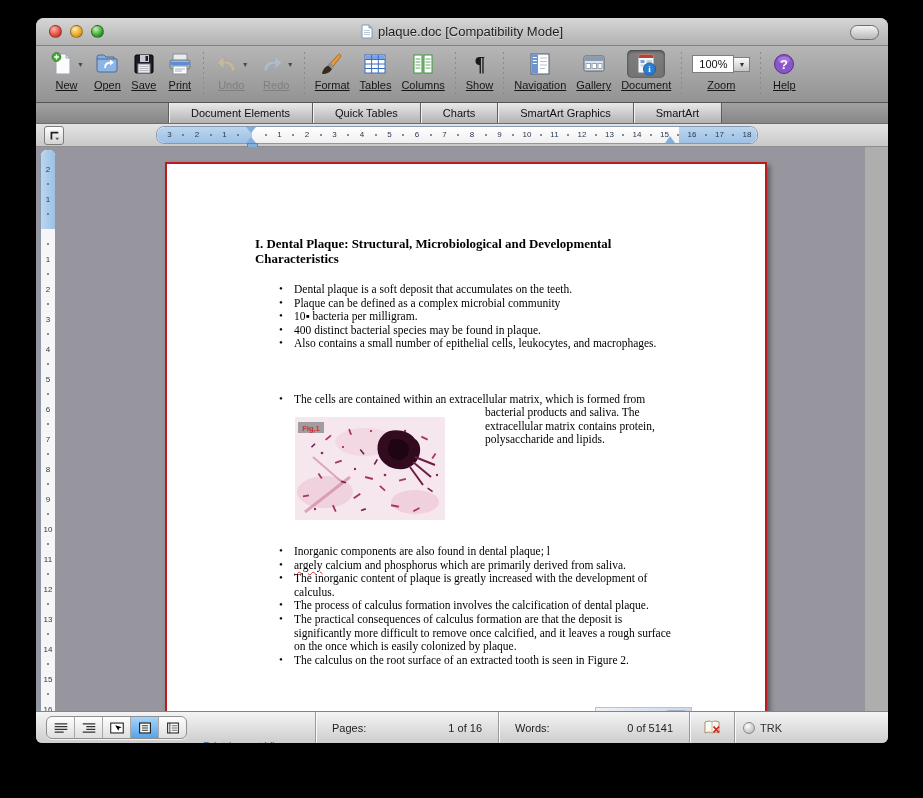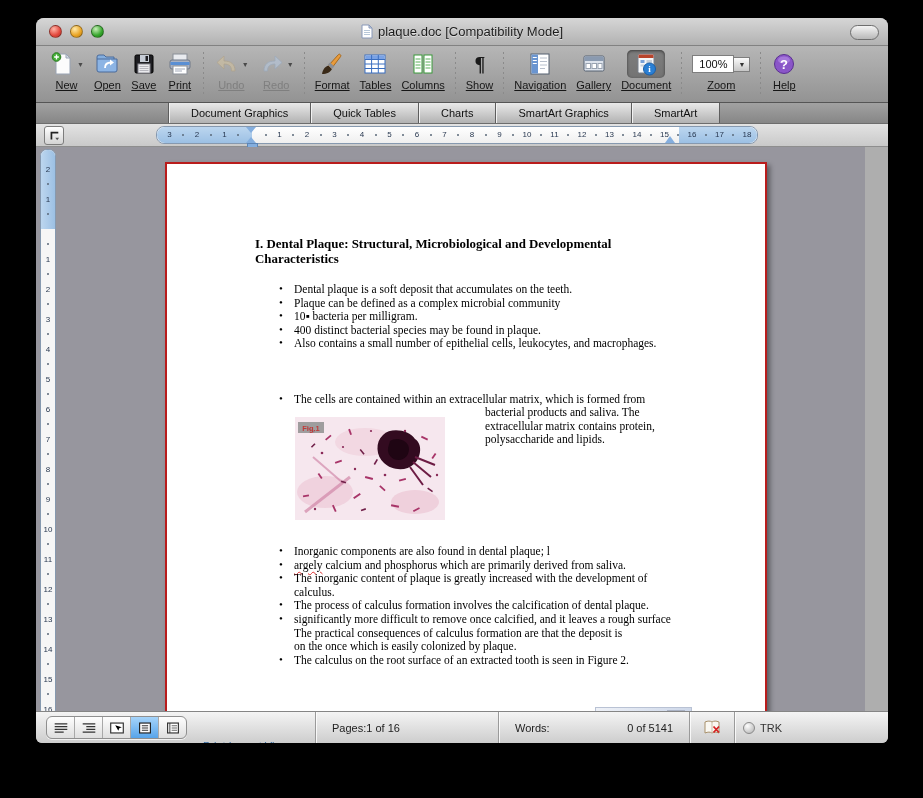--- a/index.html
+++ b/index.html
@@ -96,21 +96,21 @@
              background:linear-gradient(#f4f4f4,#cdcdcd);border-top:1px solid #858585;
              display:flex;align-items:center;font-size:11px;color:#222;}
   .viewbtns{display:flex;margin-left:10px;border:1px solid #8f8f8f;border-radius:6px;
             background:linear-gradient(#fefefe,#dedede);overflow:hidden;box-shadow:0 1px 0 rgba(255,255,255,.7);}
   .vbtn{width:27px;height:21px;display:flex;align-items:center;justify-content:center;border-right:1px solid #a8a8a8;}
   .vbtn:last-child{border-right:none;}
   .vbtn.sel{background:linear-gradient(#a6d4fa,#57a4ea);}
   .sbdiv{width:1px;align-self:stretch;background:#9a9a9a;box-shadow:1px 0 0 rgba(255,255,255,.8);}
   .zone{display:flex;align-items:center;}
   .zone-view{width:112px;padding-left:16px;color:#33689e;margin-top:37px;}
-  .zone-pages{width:150px;padding:0 16px;justify-content:flex-start;}
+  .zone-pages{width:150px;padding:0 16px;justify-content:space-between;}
   .zone-words{width:158px;padding:0 16px;justify-content:space-between;}
   .zone-book{width:44px;justify-content:center;}
   .zone-trk{padding-left:8px;gap:5px;color:#333;}
   .trkcirc{width:10px;height:10px;border-radius:50%;background:radial-gradient(circle at 35% 30%,#fdfdfd,#b0b0b0);
            border:1px solid #8a8a8a;}
 </style>
 </head>
 <body>
 
 <div class="window">
@@ -293,21 +293,21 @@
             <ellipse cx="13" cy="9" rx="6" ry="3.6" fill="#b48ae4" opacity=".65"></ellipse>
             <text x="13" y="17.5" font-size="13" font-weight="bold" text-anchor="middle" fill="#fff">?</text>
           </svg>
         </div>
       <div class="tlabel">Help</div>
     </div>
   </div>
 
   <div class="gallery-row">
     <div class="gspacer"></div>
-    <div class="gtab">Document Graphics</div>
+    <div class="gtab">Document Elements</div>
     <div class="gtab">Quick Tables</div>
     <div class="gtab">Charts</div>
     <div class="gtab">SmartArt Graphics</div>
     <div class="gtab">SmartArt</div>
     <div class="gfill"></div>
   </div>
 
   <div class="ruler-row">
     <div class="tabsel">
       <svg width="12" height="12" viewBox="0 0 14 14">
@@ -484,22 +484,22 @@
 
         <ul class="abs blist list2">
           <li>Inorganic components are also found in dental plaque; l</li>
           <li><span class="misspell">argely</span><span> calcium and phosphorus which are primarily derived from saliva.</span></li>
           <li>
               <div>The inorganic content of plaque is greatly increased with the development of</div>
               <div>calculus.</div>
             </li>
           <li>The process of calculus formation involves the calcification of dental plaque.</li>
           <li>
+              <div>The practical consequences of calculus formation are that the deposit is</div>
               <div>significantly more difficult to remove once calcified, and it leaves a rough surface</div>
-              <div>The practical consequences of calculus formation are that the deposit is</div>
               <div>on the once which is easily colonized by plaque.</div>
             </li>
           <li>The calculus on the root surface of an extracted tooth is seen in Figure 2.</li>
         </ul>
 
         <div class="abs footnote">Note the brown to black coloration of the subgingival calculus that extends to</div>
         <div class="abs fig2">
           <span>Fig.2</span>
         </div>
       </div>

